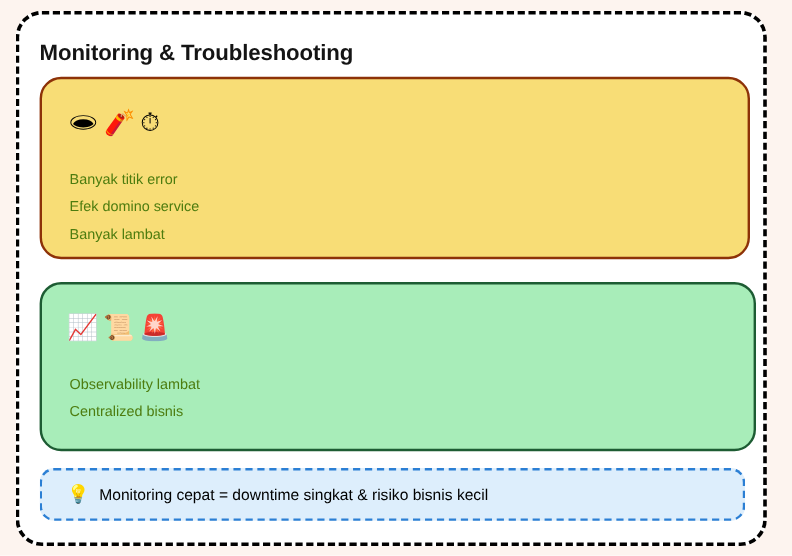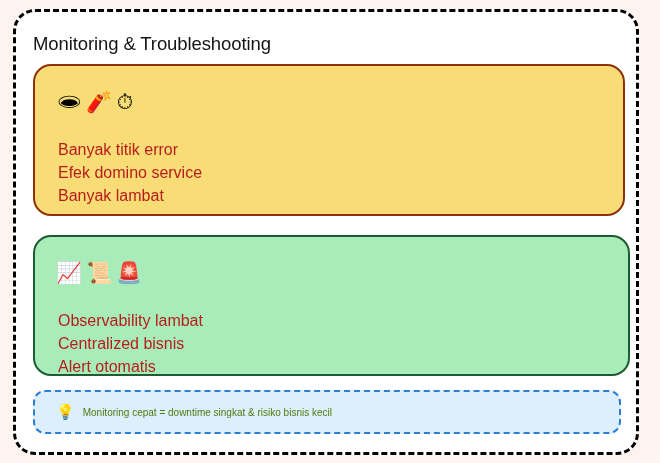--- a/index.html
+++ b/index.html
@@ -32,21 +32,21 @@
     background: #ffffff;
     border: 3px dashed #000000;
     border-radius: 22px;
   }
 
   .card-title {
     position: absolute;
     left: 17px;
     top: 21px;
     font-size: 18.5px;
-    font-weight: normal;
+    font-weight: bold;
     color: #141414;
     letter-spacing: -0.1px;
     white-space: nowrap;
   }
 
   
   .panel {
     position: absolute;
     box-sizing: border-box;
     border-radius: 16px;
@@ -84,22 +84,22 @@
   }
 
   .panel-lines {
     position: absolute;
     left: 23px;
     top: 72px;
     right: 10px;
   }
 
   .panel-line {
-    font-size: 16px;
-    color: #b91c1c;
+    font-size: 12px;
+    color: #4d7c0f;
     line-height: 23px;
     white-space: nowrap;
   }
 
   
   .note {
     position: absolute;
     left: 17px;
     top: 378px;
     width: 588px;
@@ -120,22 +120,22 @@
     gap: 8px;
   }
 
   .note-icon {
     font-size: 15px;
     line-height: 1;
     font-family: "DejaVu Sans", sans-serif;
   }
 
   .note-text {
-    font-size: 10px;
-    color: #4d7c0f;
+    font-size: 13px;
+    color: #000000;
     white-space: nowrap;
   }
 </style>
 </head>
 <body>
 
 <div class="page">
 
   <div class="card">
 
@@ -152,21 +152,20 @@
       </div>
     </div>
 
     <div class="panel panel-solution">
       <div class="panel-icons">
         <span>📈</span><span>📜</span><span>🚨</span>
       </div>
       <div class="panel-lines">
         <div class="panel-line">Observability lambat</div>
         <div class="panel-line">Centralized bisnis</div>
-        <div class="panel-line">Alert otomatis</div>
       </div>
     </div>
 
     <div class="note">
       <div class="note-inner">
         <span class="note-icon">💡</span>
         <span class="note-text">Monitoring cepat = downtime singkat &amp; risiko bisnis kecil</span>
       </div>
     </div>
 

